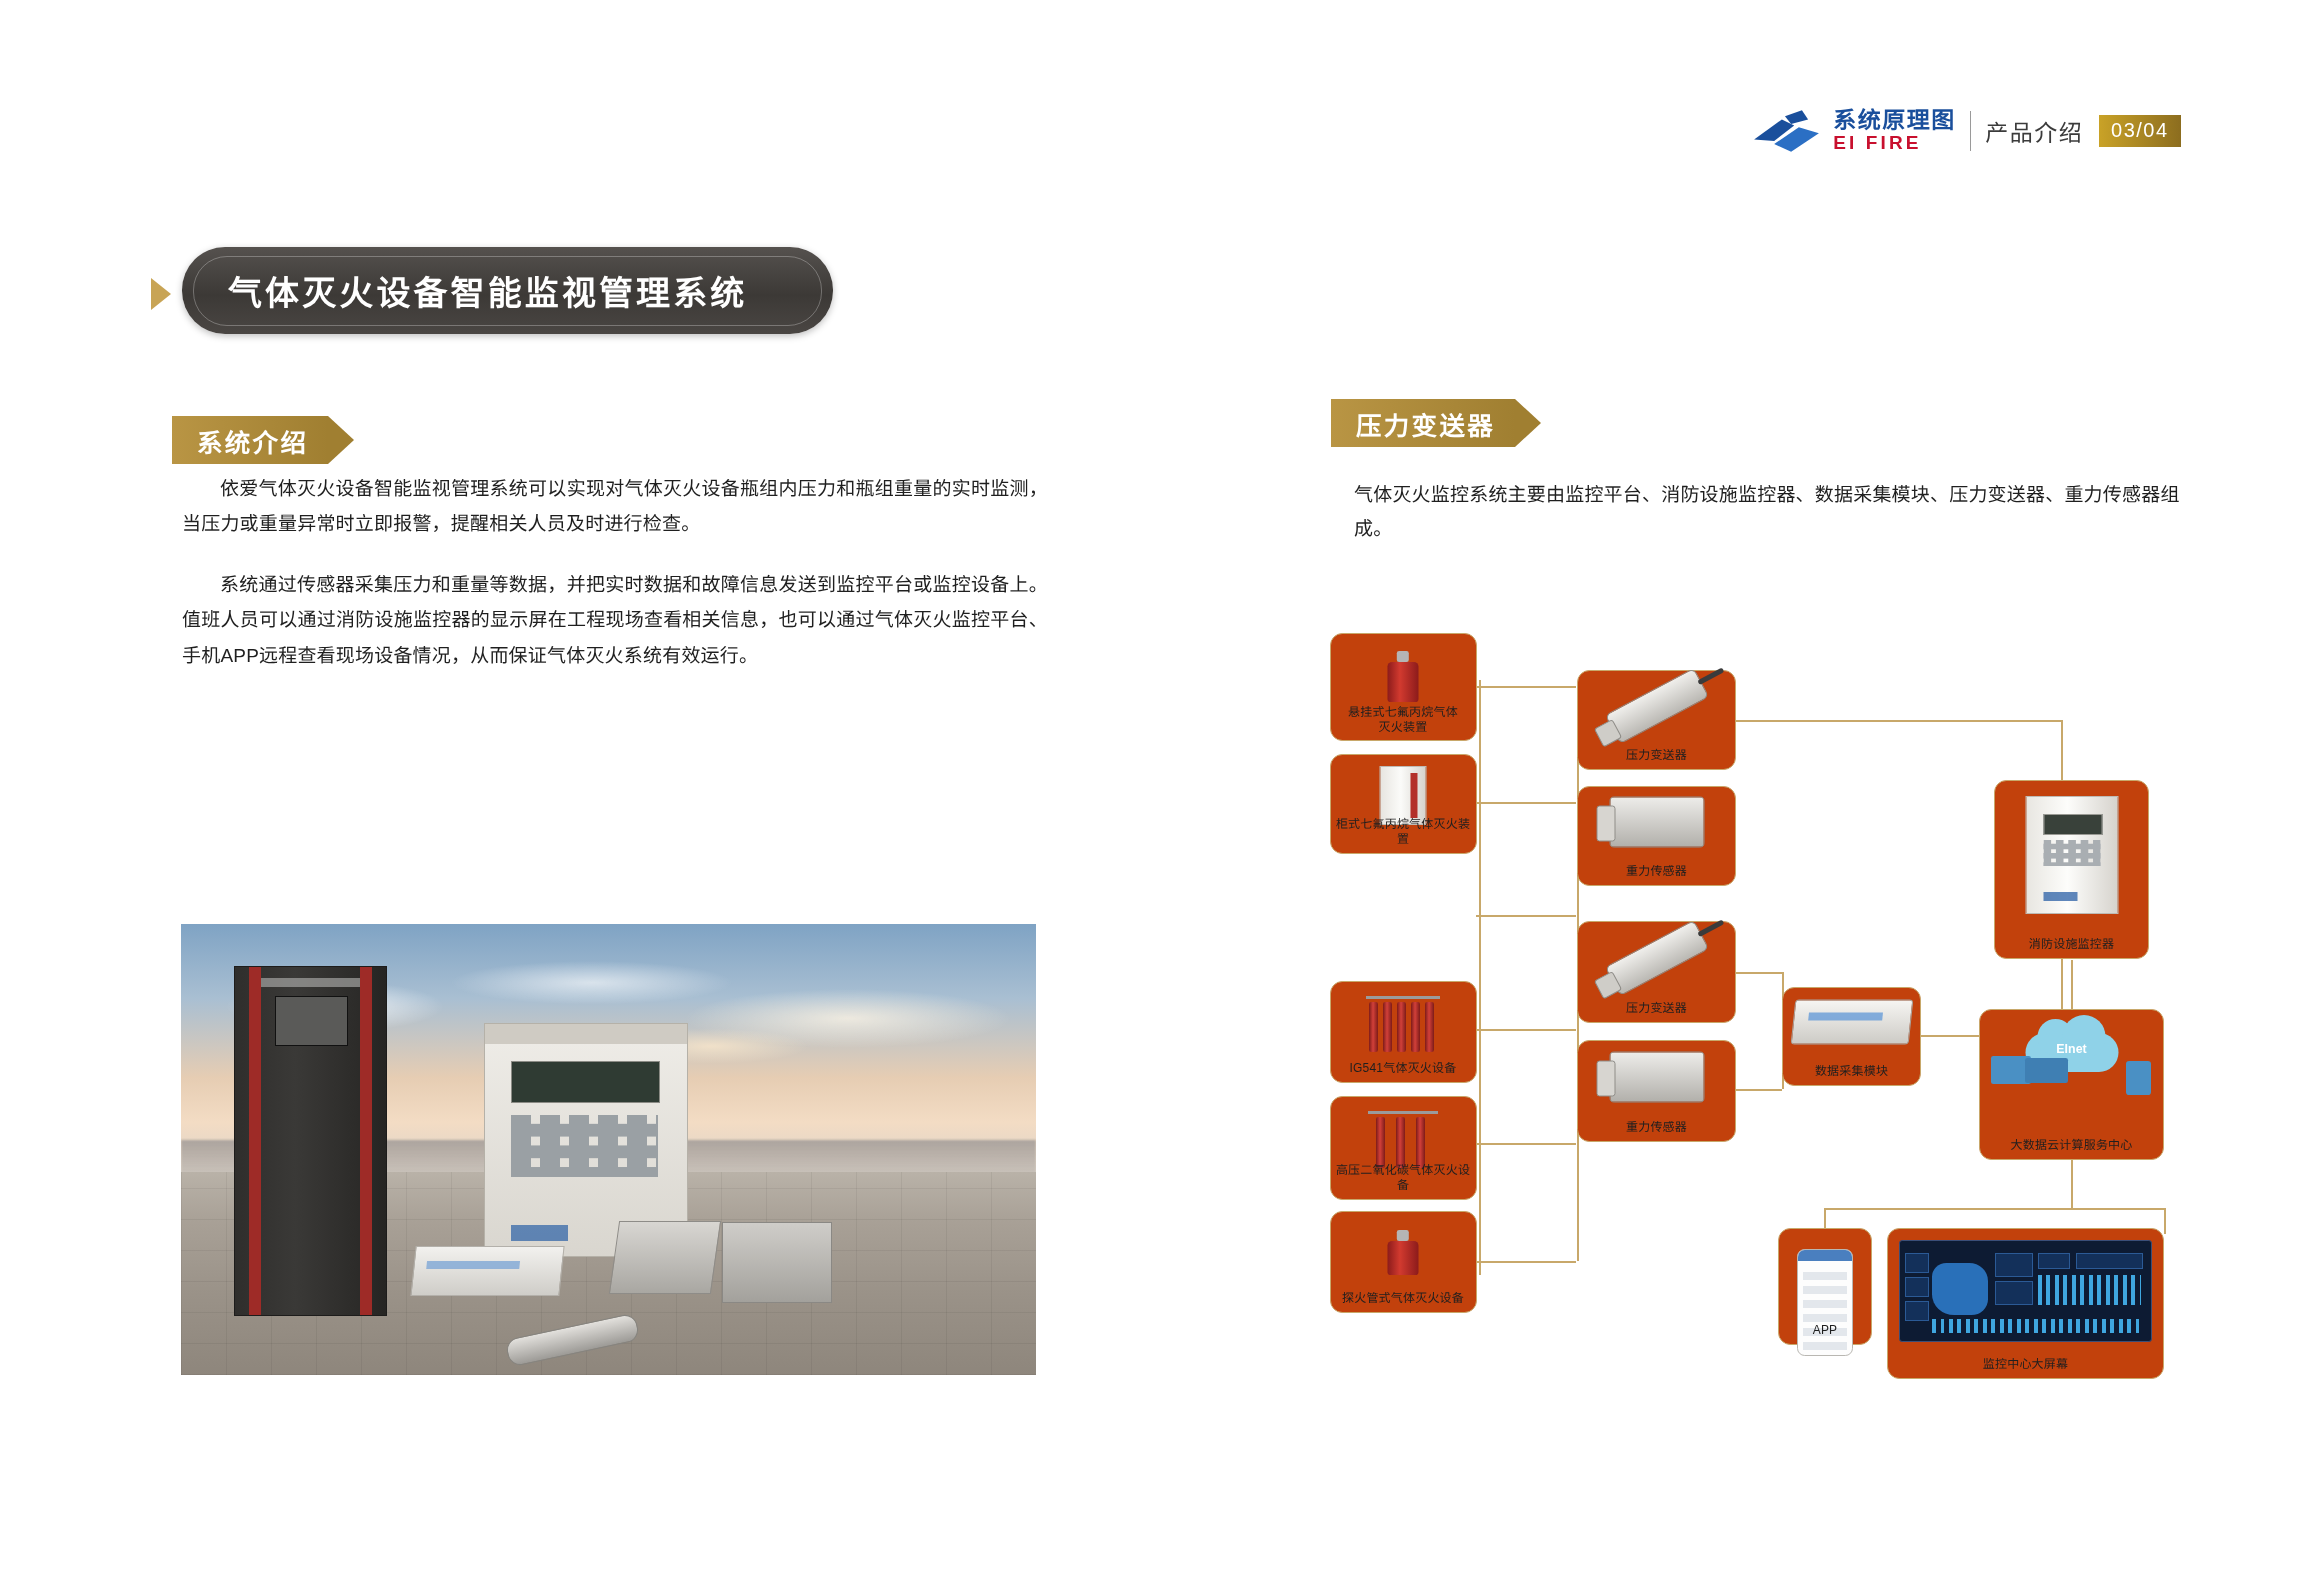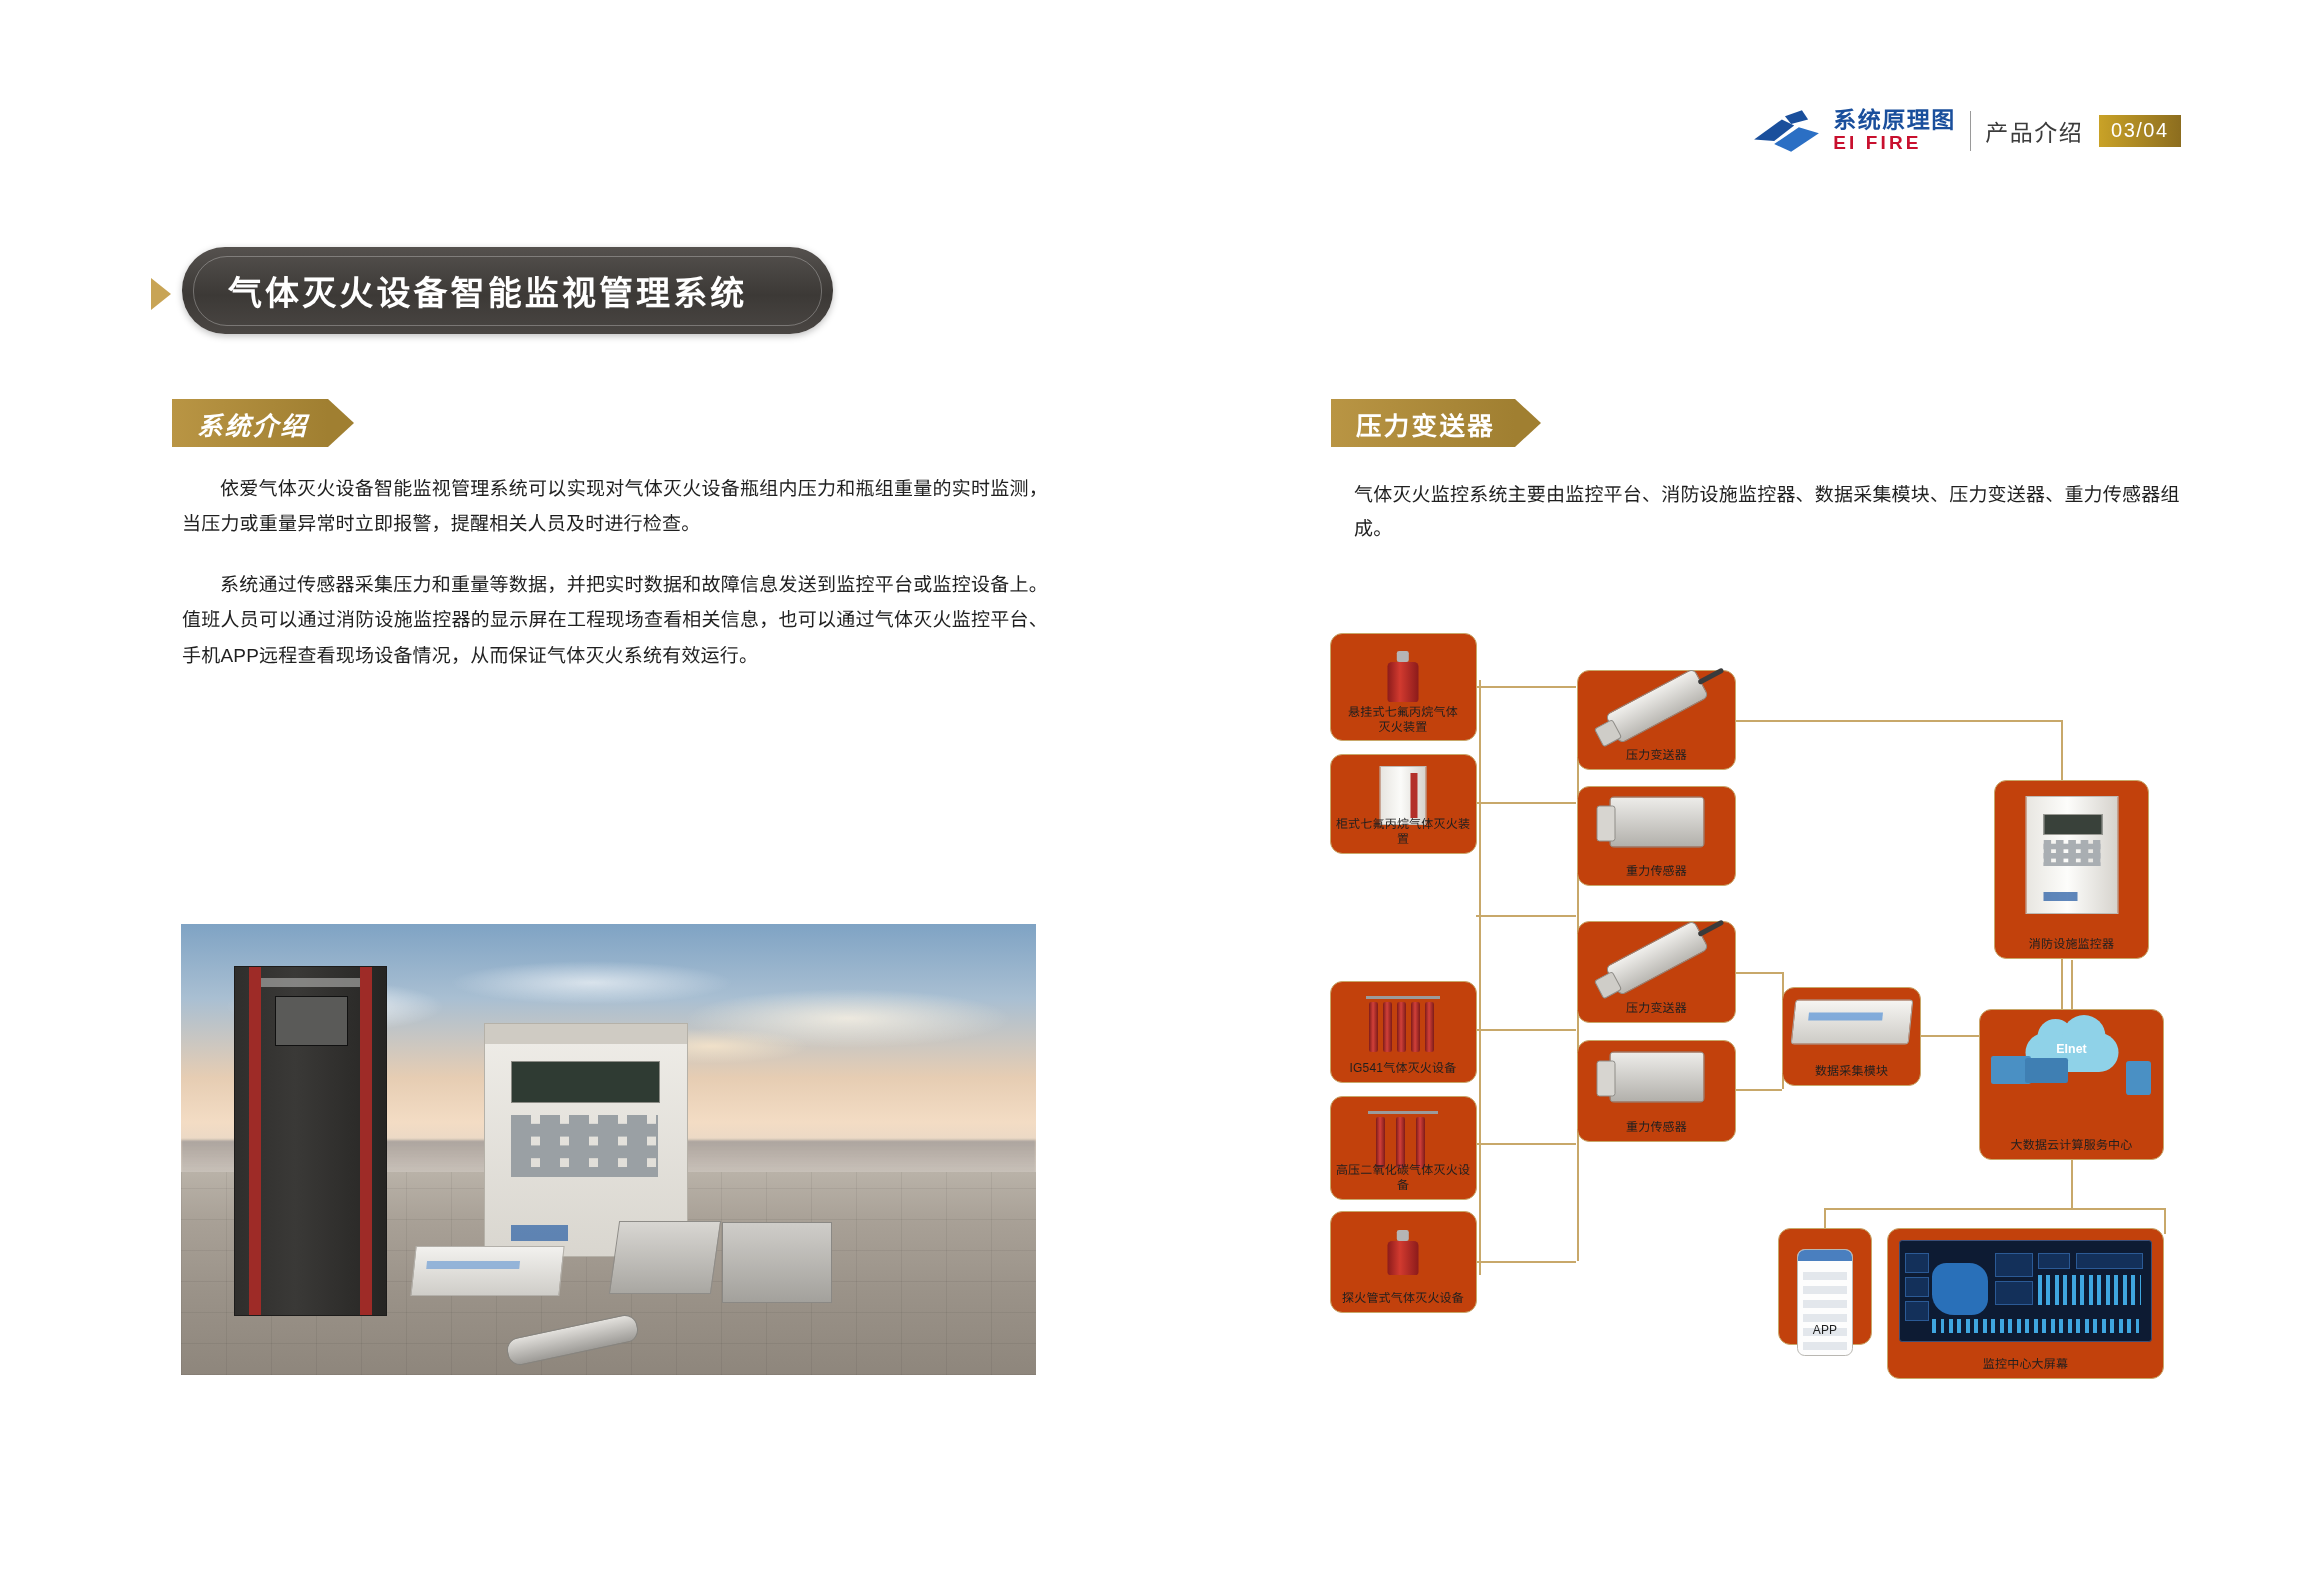--- a/index.html
+++ b/index.html
@@ -65,21 +65,21 @@
   .banner-body{
     height:48px;background:linear-gradient(90deg,#b99544,#a07f31);
     display:flex;align-items:center;padding:0 20px 0 25px;
   }
   .banner-body span{color:#ffffff;font-size:25.5px;letter-spacing:2.3px;font-weight:bold;}
   .banner-tip{
     width:0;height:0;border-top:24px solid transparent;border-bottom:24px solid transparent;
     border-left:26px solid #a07f31;
   }
 
-  .banner-intro{left:172px;top:399px;font-style:italic;}
+  .banner-intro{left:172px;top:416px;}
   .banner-diagram{left:1331px;top:399px;}
 
   
   .intro{
     position:absolute;left:182px;top:471px;width:866px;
   }
   .intro p{
     margin:0 0 26px 0;
     font-size:19px;line-height:1.85;color:#1f1f1f;
     text-indent:2em;text-align:justify;letter-spacing:0.2px;

